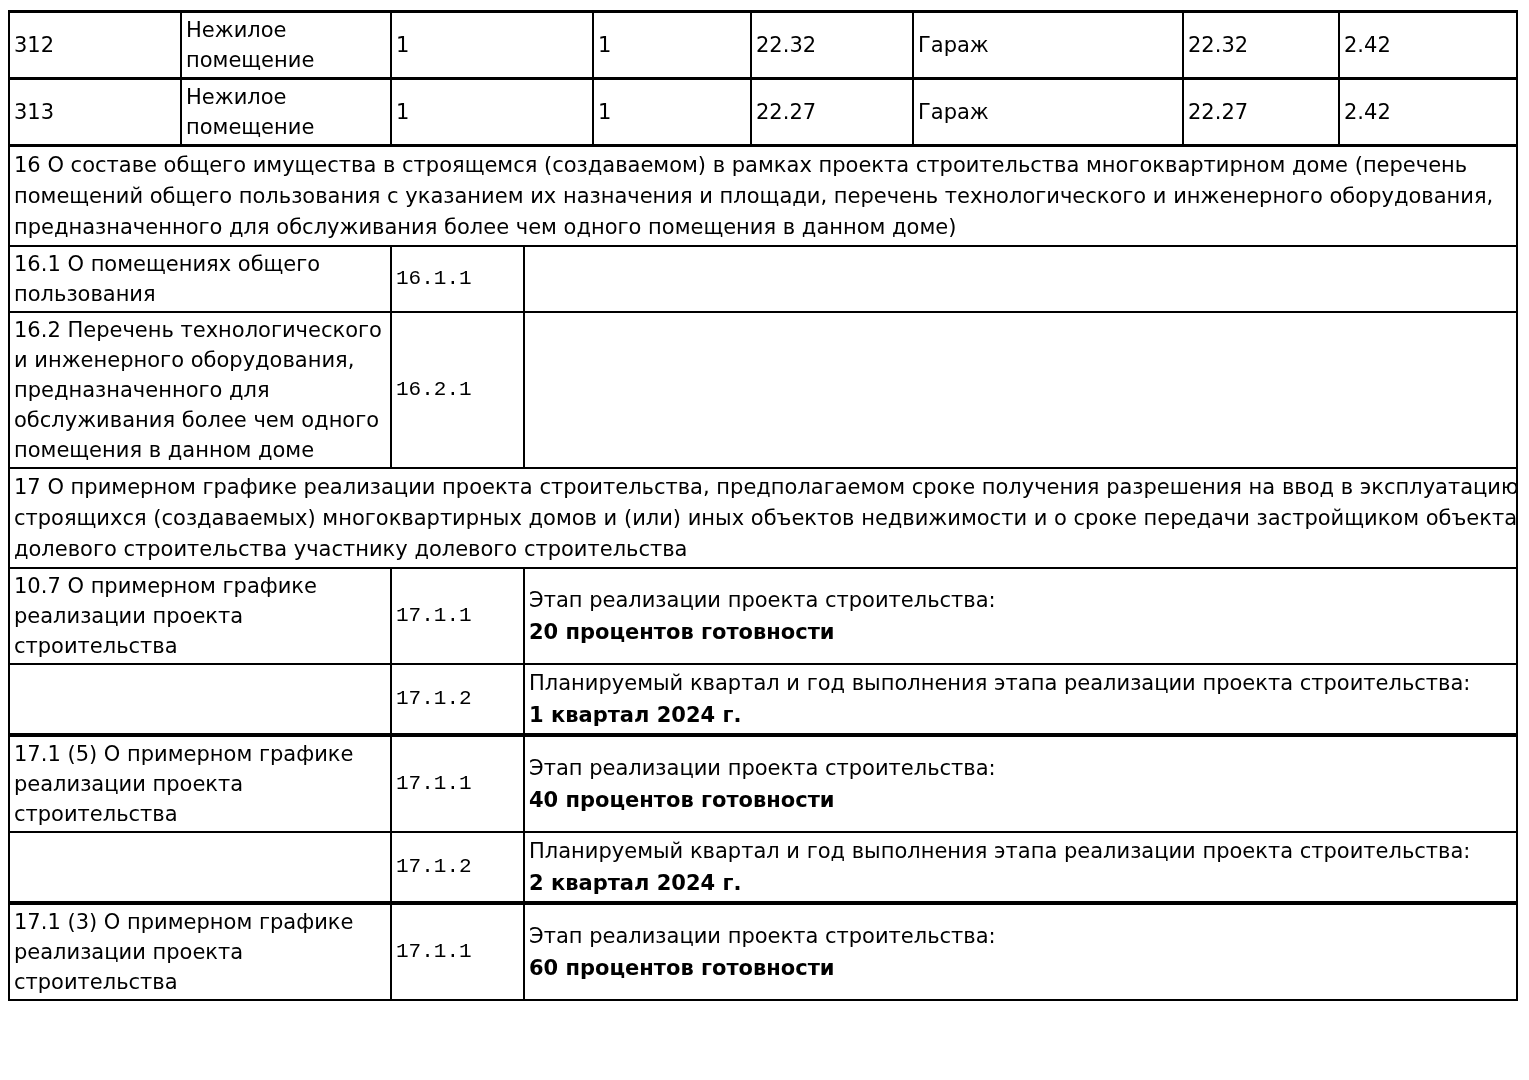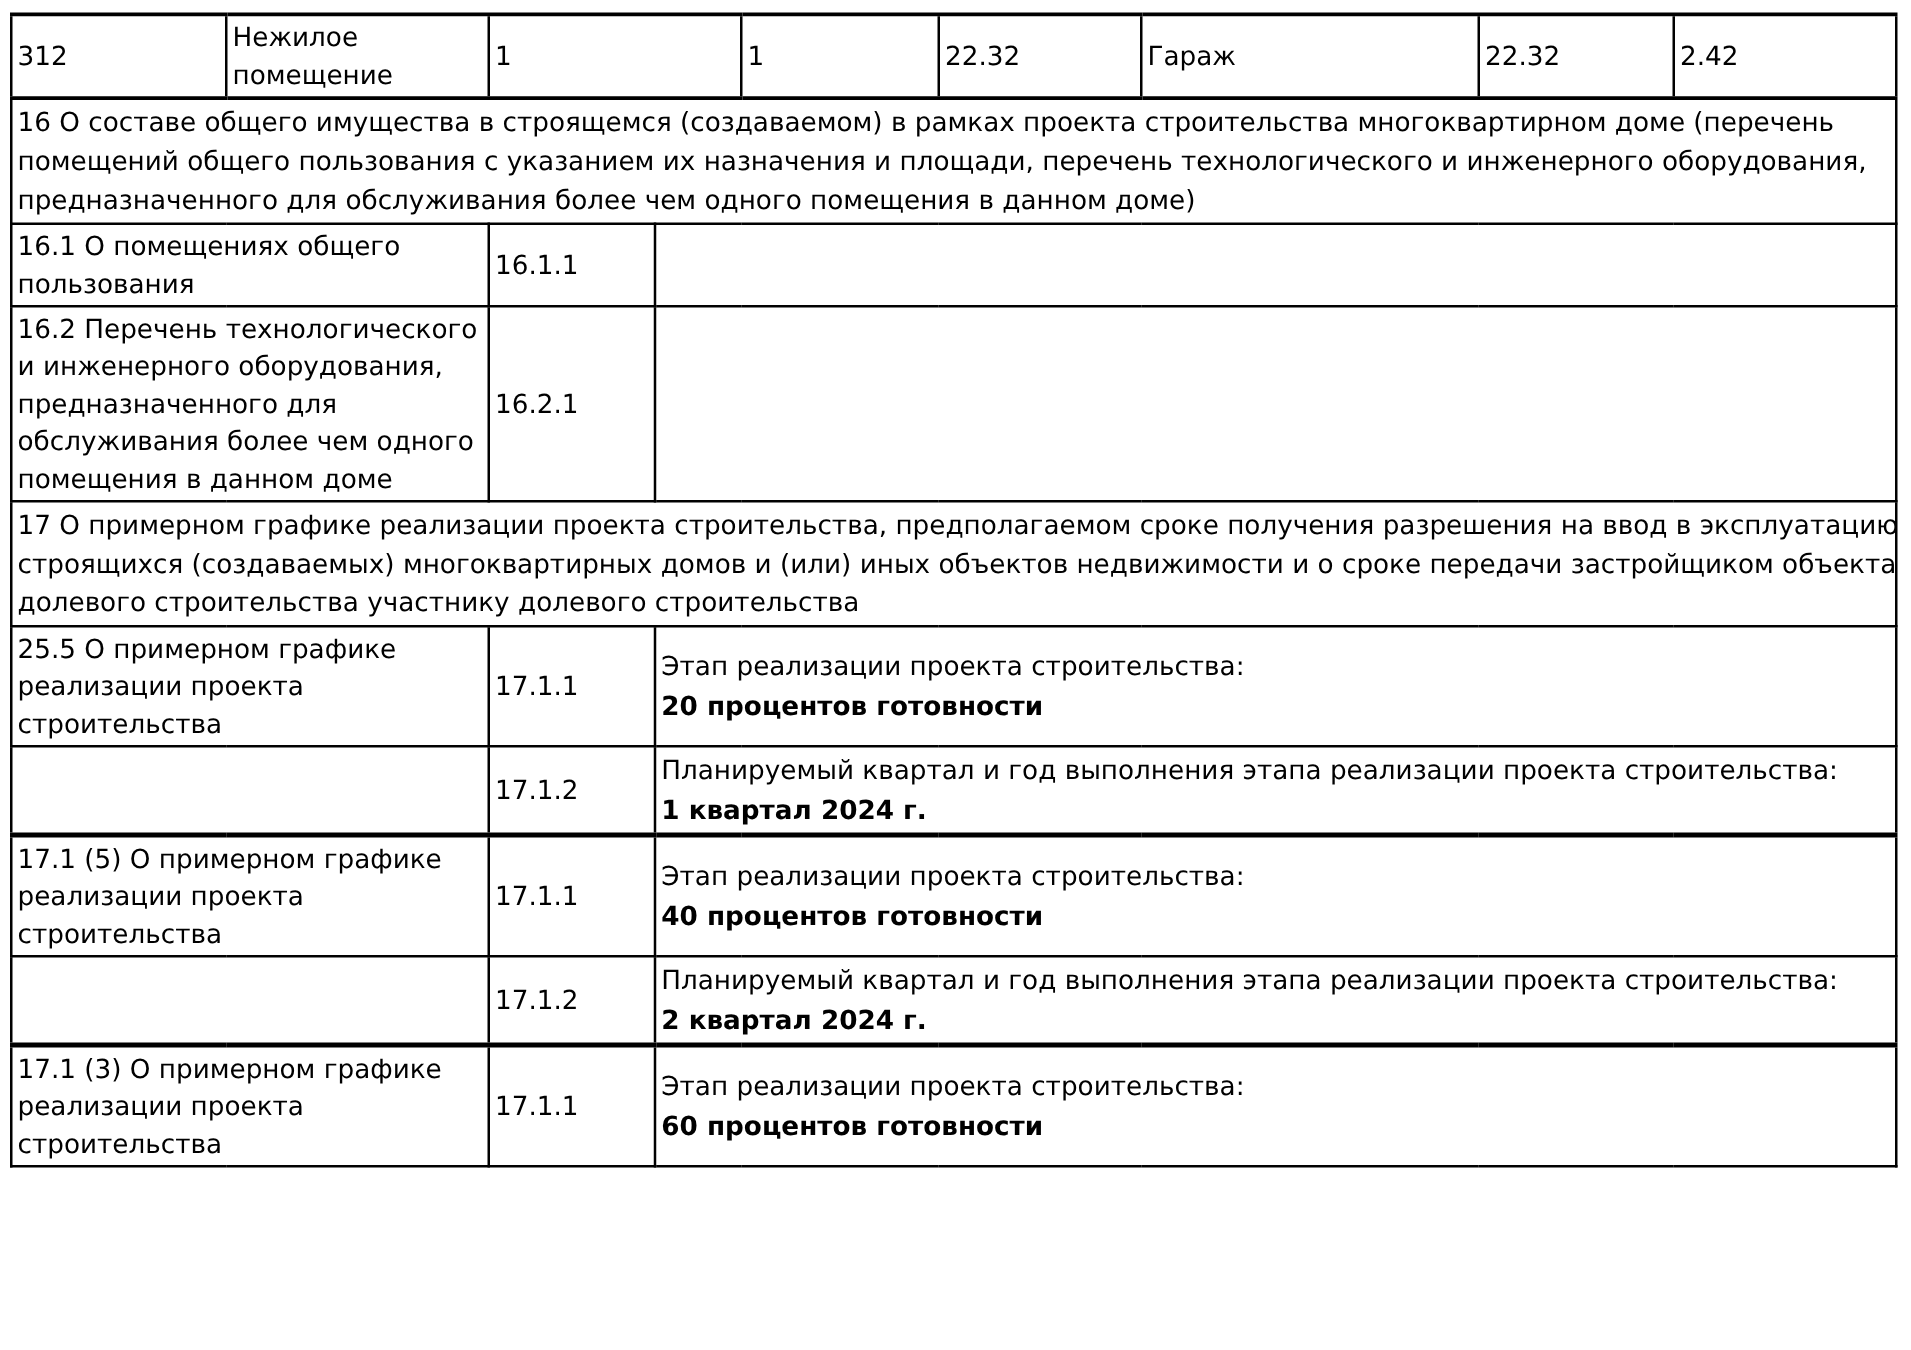--- a/index.html
+++ b/index.html
@@ -39,21 +39,21 @@
     vertical-align: middle;
     padding-left: 4px;
   }
   tr.r161 td { height: 54px; }
   tr.r162 td { height: 146px; }
   tr.rbig td { height: 90px; }
   tr.rsmall td { height: 58px; }
   tr.rlast td { height: 89px; }
   tr.group td { border-top-width: 4px; }
   td.lbl { padding-right: 8px; vertical-align: middle; }
-  td.code { padding-left: 5px; }
+  td.code { padding-left: 5px; font-family: Liberation Mono, monospace; }
   td.val { padding-left: 5px; }
   .vline { line-height: 32px; }
   .b { font-weight: bold; }
   .hline { line-height: 31px; white-space: nowrap; }
 </style>
 </head>
 <body>
 
 <table class="decl">
   <colgroup>
@@ -72,20 +72,30 @@
     <tr class="unit">
       <td>312</td>
       <td>Нежилое помещение</td>
       <td colspan="2">1</td>
       <td>1</td>
       <td>22.32</td>
       <td>Гараж</td>
       <td>22.32</td>
       <td>2.42</td>
     </tr>
+    <tr class="unit">
+      <td>313</td>
+      <td>Нежилое помещение</td>
+      <td colspan="2">1</td>
+      <td>1</td>
+      <td>22.27</td>
+      <td>Гараж</td>
+      <td>22.27</td>
+      <td>2.42</td>
+    </tr>
 
     <tr class="sect">
       <td colspan="9">
         <div class="hline">16 О составе общего имущества в строящемся (создаваемом) в рамках проекта строительства многоквартирном доме (перечень</div>
         <div class="hline">помещений общего пользования с указанием их назначения и площади, перечень технологического и инженерного оборудования,</div>
         <div class="hline">предназначенного для обслуживания более чем одного помещения в данном доме)</div>
       </td>
     </tr>
 
     <tr class="r161">
@@ -102,21 +112,21 @@
 
     <tr class="sect">
       <td colspan="9">
         <div class="hline">17 О примерном графике реализации проекта строительства, предполагаемом сроке получения разрешения на ввод в эксплуатацию</div>
         <div class="hline">строящихся (создаваемых) многоквартирных домов и (или) иных объектов недвижимости и о сроке передачи застройщиком объекта</div>
         <div class="hline">долевого строительства участнику долевого строительства</div>
       </td>
     </tr>
 
     <tr class="rbig">
-      <td colspan="2" class="lbl">25.5 О примерном графике реализации проекта строительства</td>
+      <td colspan="2" class="lbl">10.7 О примерном графике реализации проекта строительства</td>
       <td class="code">17.1.1</td>
       <td colspan="6" class="val">
         <div class="vline">Этап реализации проекта строительства:</div>
         <div class="vline b">20 процентов готовности</div>
       </td>
     </tr>
 
     <tr class="rsmall">
       <td colspan="2" class="lbl"></td>
       <td class="code">17.1.2</td>

